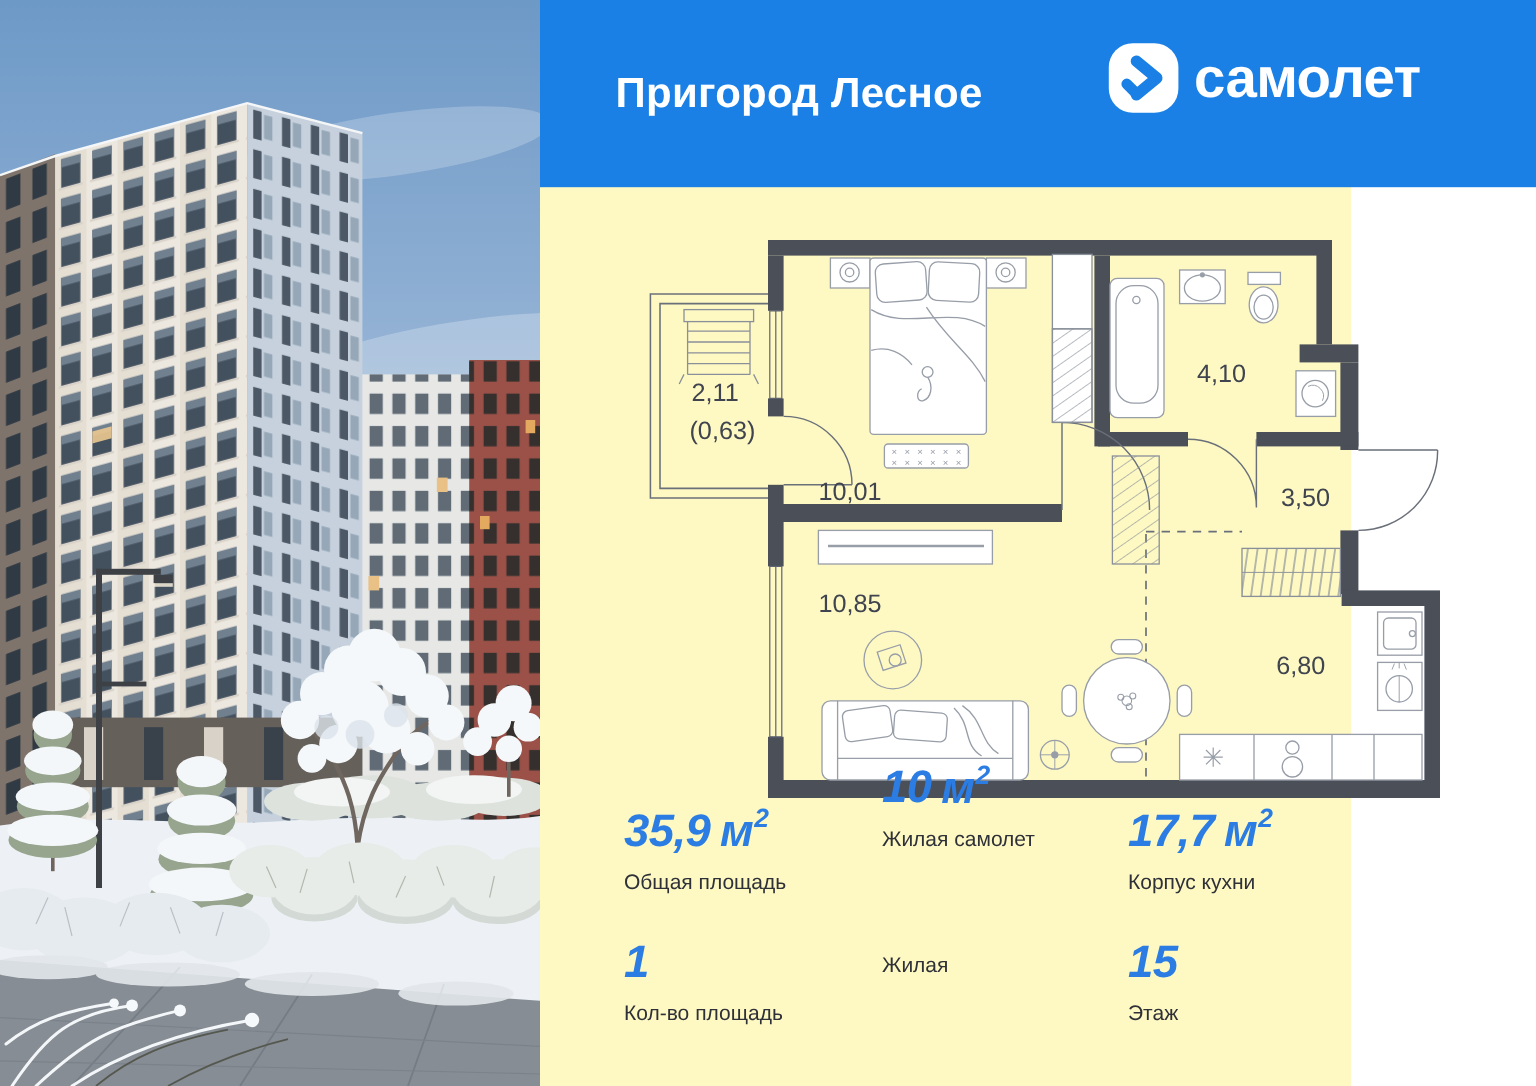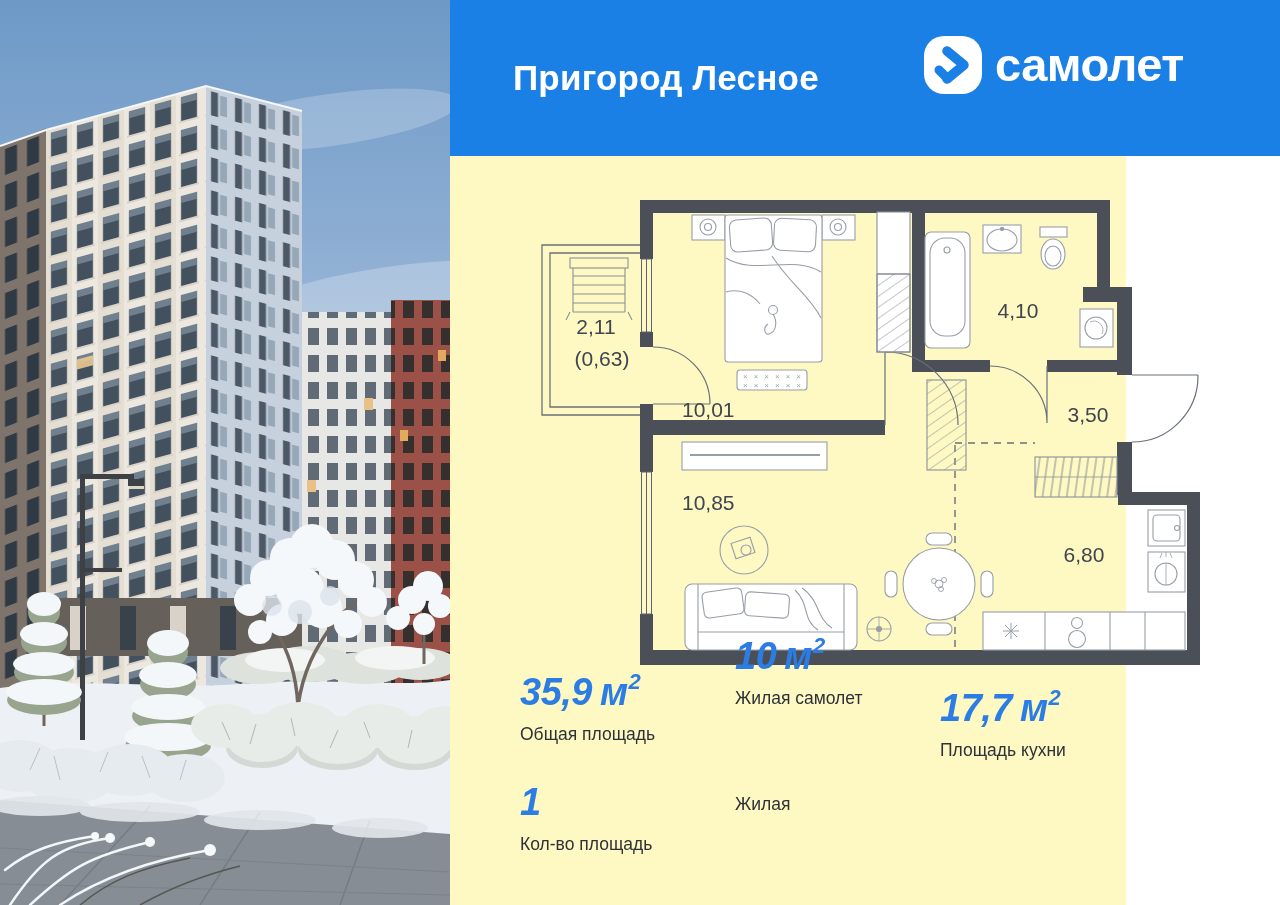--- a/index.html
+++ b/index.html
@@ -459,25 +459,29 @@
 
     <div class="stat" style="left:70px;top:664px">
       <div class="stat-value accent" style="color: rgb(43, 125, 227);"><span>35,9</span><span class="unit">м</span><sup>2</sup></div>
       <div class="stat-label">Общая площадь</div>
     </div>
     <div class="stat" style="left:285px;top:628px">
       <div class="stat-value accent" style="color: rgb(43, 125, 227);"><span>10</span><span class="unit">м</span><sup>2</sup></div>
       <div class="stat-label">Жилая самолет</div>
     </div>
     <div class="stat" style="left:490px;top:664px">
-      <div class="stat-value accent" style="color: rgb(43, 125, 227); margin-top: 16px;"><span>17,7</span><span class="unit">м</span><sup>2</sup></div>
-      <div class="stat-label">Площадь кухни</div>
+      <div class="stat-value accent" style="color: rgb(43, 125, 227);"><span>17,7</span><span class="unit">м</span><sup>2</sup></div>
+      <div class="stat-label">Корпус кухни</div>
     </div>
     <div class="stat" style="left:70px;top:782px">
       <div class="stat-value accent" style="color: rgb(43, 125, 227);"><span>1</span></div>
       <div class="stat-label">Кол-во площадь</div>
     </div>
     <div class="stat" style="left:285px;top:782px">
       <div class="stat-label">Жилая</div>
     </div>
+    <div class="stat" style="left:490px;top:782px">
+      <div class="stat-value accent" style="color: rgb(43, 125, 227);"><span>15</span></div>
+      <div class="stat-label">Этаж</div>
+    </div>
 
   </div>
 </div>
 
 </body></html>

